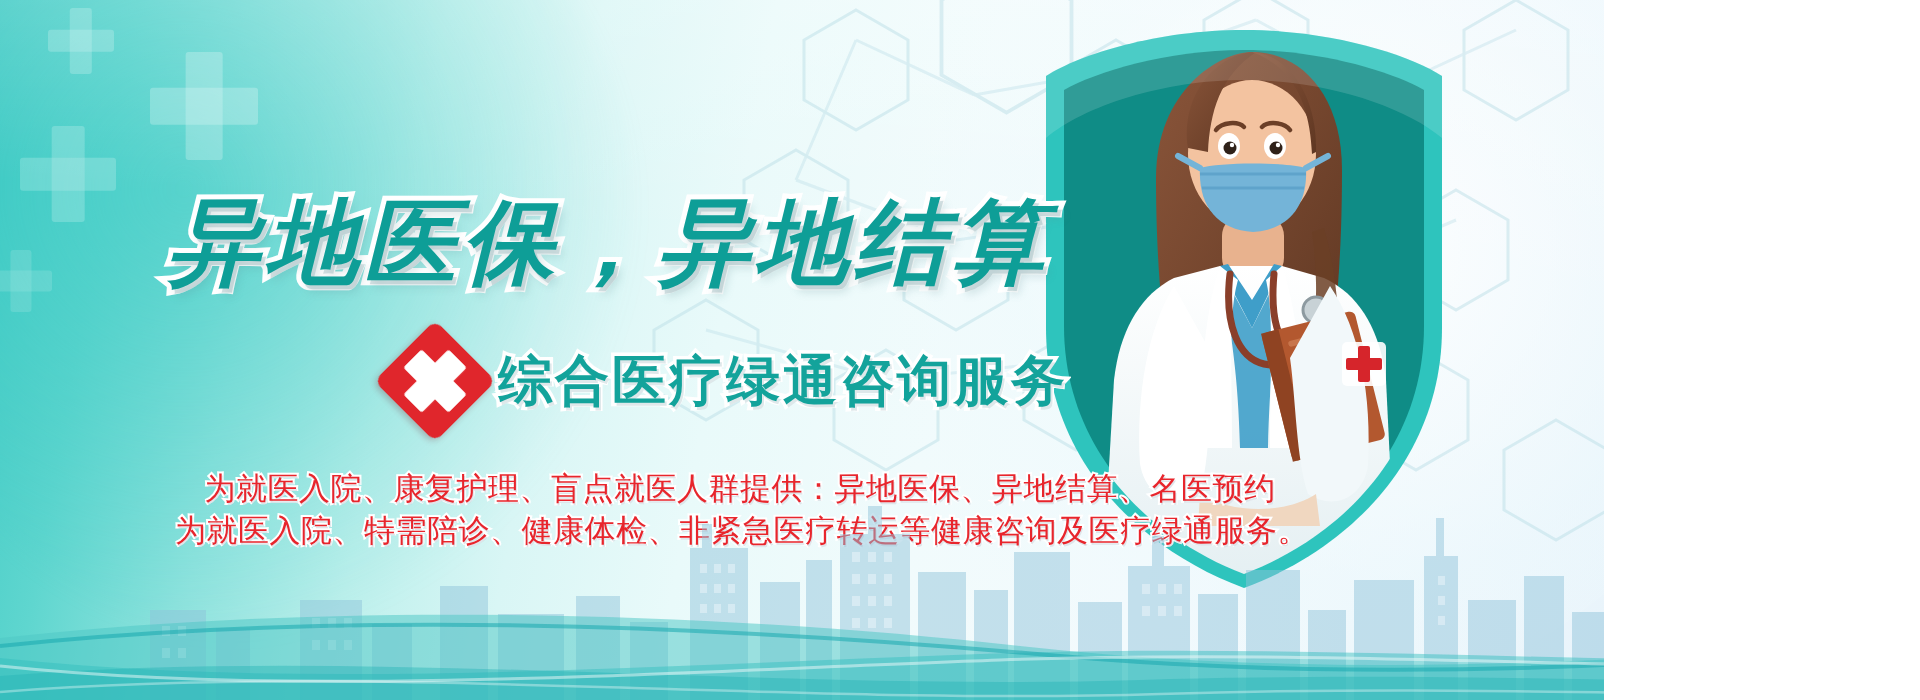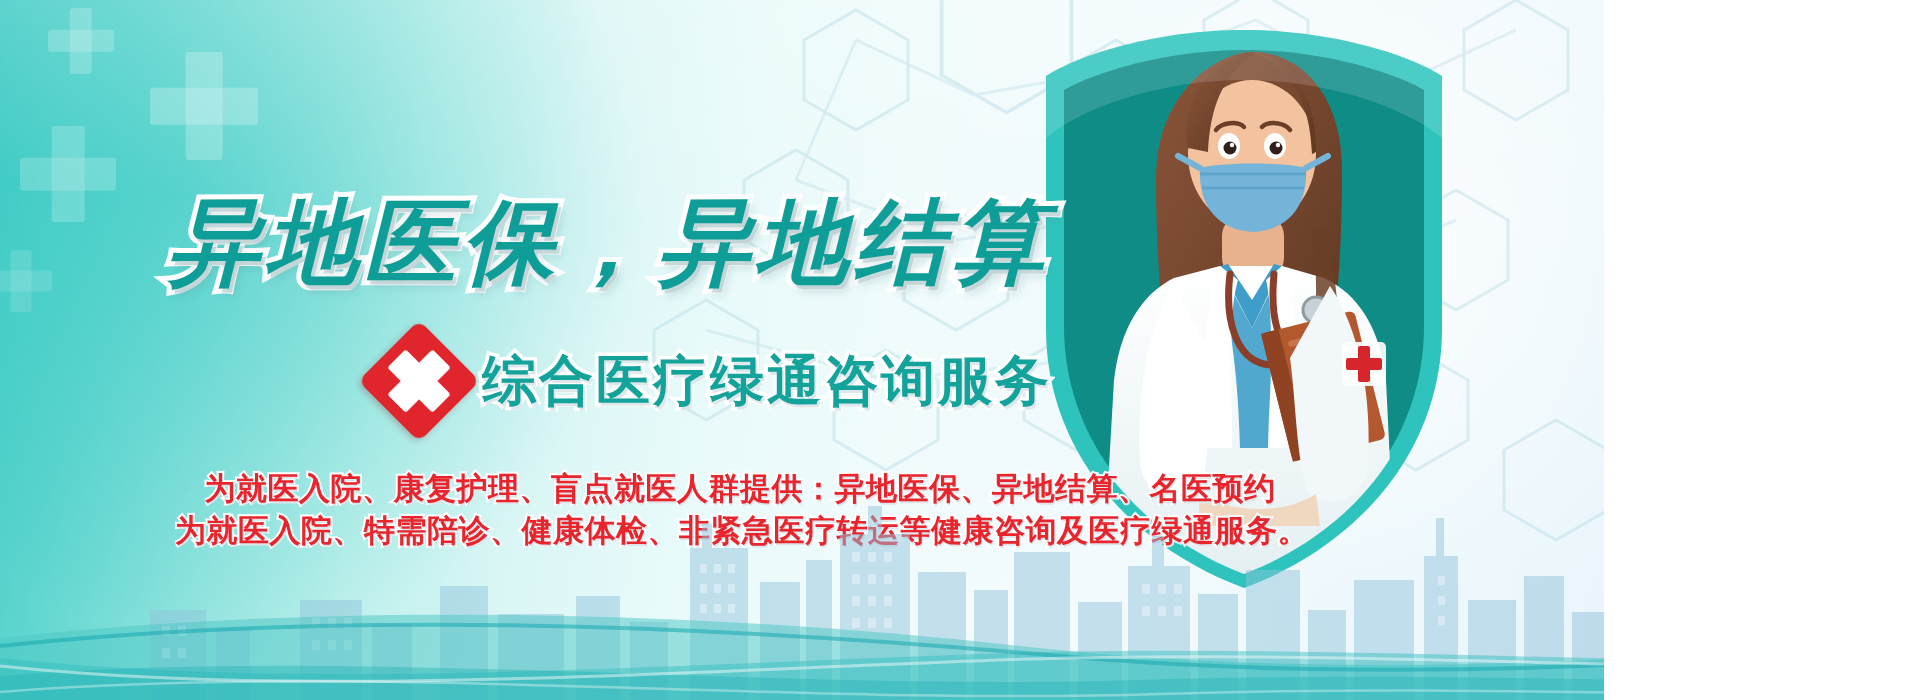--- a/index.html
+++ b/index.html
@@ -76,21 +76,21 @@
     -webkit-text-stroke:10px #ffffff;
     paint-order:stroke fill;
     text-shadow:
       3px 4px 0 rgba(120,160,165,.30),
       5px 7px 9px rgba(90,140,145,.22);
     white-space:nowrap;
   }
 
   
   .subrow{
-    position:absolute;left:376px;top:338px;
+    position:absolute;left:392px;top:338px;
     display:flex;align-items:center;gap:20px;
   }
   .medcross{
     position:relative;width:86px;height:86px;flex:0 0 auto;
     transform:rotate(45deg);
   }
   .medcross .plate{
     position:absolute;inset:0;background:#e0262c;border-radius:9px;
     box-shadow:0 3px 6px rgba(120,30,35,.28);
   }
@@ -106,21 +106,21 @@
     paint-order:stroke fill;
     text-shadow:2px 3px 0 rgba(125,165,170,.25);
     white-space:nowrap;
   }
 
   
   .desc{
     position:absolute;left:175px;top:468px;width:1130px;
     text-align:center;
     font-size:31px;line-height:1.34;
-    font-weight:bold;letter-spacing:.5px;
+    font-weight:normal;letter-spacing:.5px;
     color:#e8252c;
     -webkit-text-stroke:4px #ffffff;
     paint-order:stroke fill;
     text-shadow:1px 2px 0 rgba(150,170,185,.30);
   }
   .desc .line{display:block;white-space:nowrap;}
 
   
   .cityband{position:absolute;left:0;bottom:0;width:1920px;height:240px;}
 </style>

